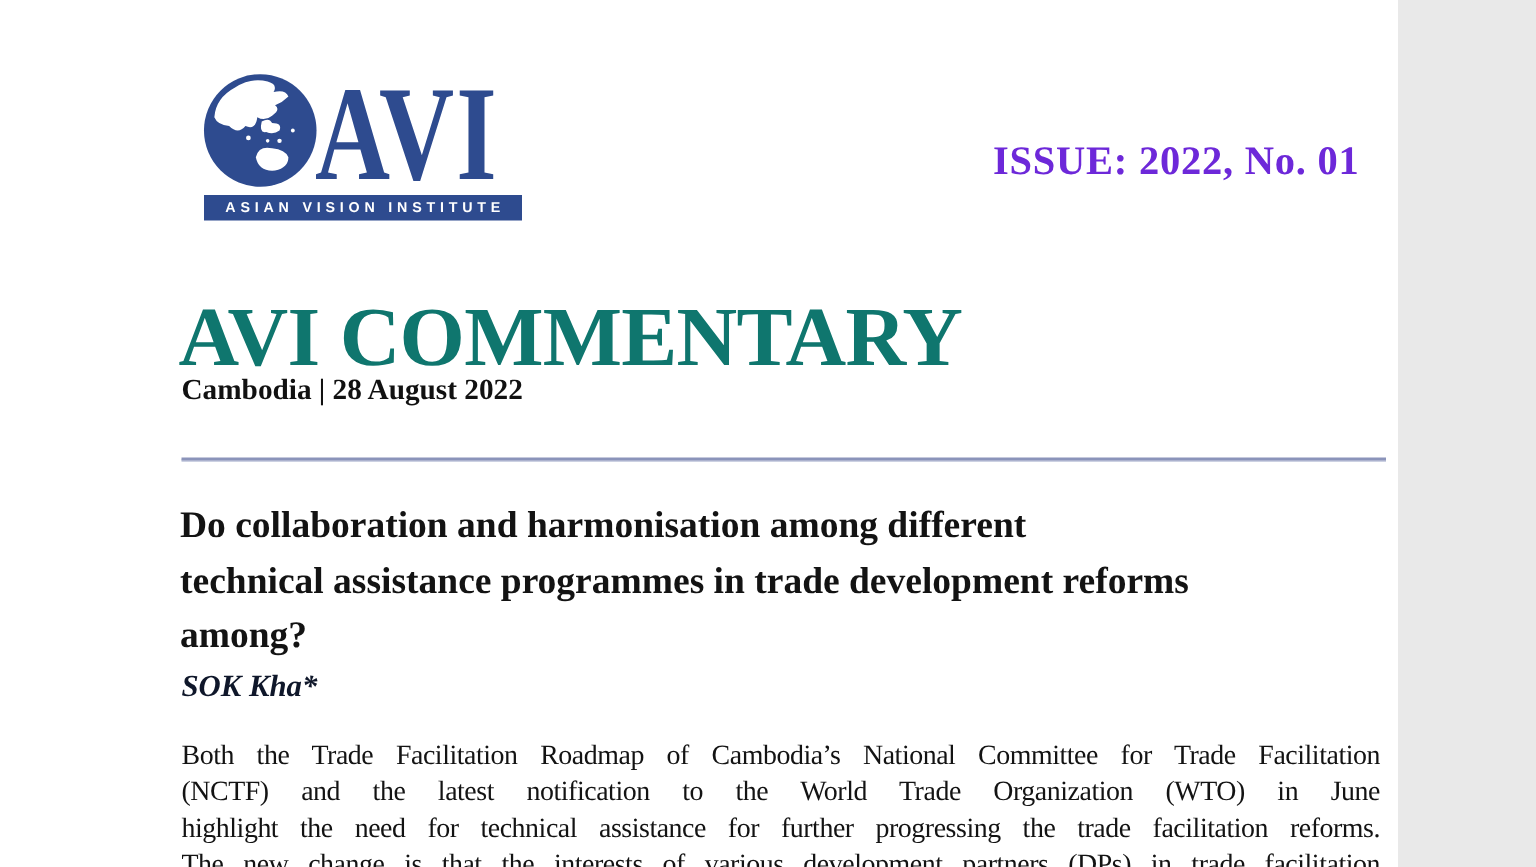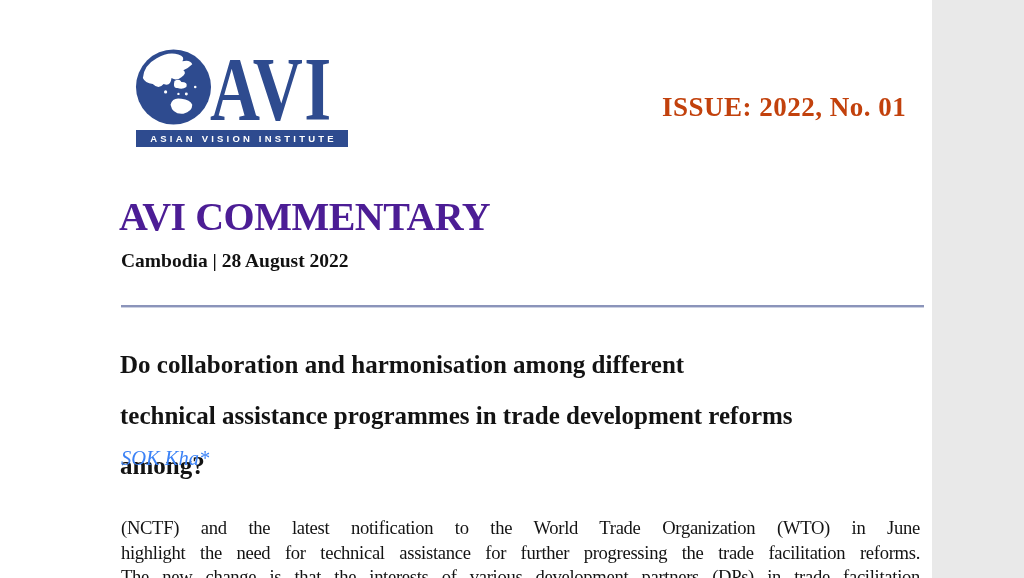--- a/index.html
+++ b/index.html
@@ -16,33 +16,33 @@
     transform-origin:left top;white-space:nowrap;
   }
   .logo-orgbar{
     left:136px;top:130px;width:212px;height:17px;background:#2e4b8f;
     color:#ffffff;font-family:"Liberation Sans",sans-serif;font-weight:bold;
     font-size:9.5px;letter-spacing:3.2px;text-indent:3px;text-align:center;
     line-height:17px;white-space:nowrap;
   }
   
   .issue-label{left:662px;top:92px;font-weight:bold;font-size:27px;
-    letter-spacing:.5px;color:#c2410c;white-space:nowrap;text-align:right;}
-  .pub-title{left:119px;top:193px;font-weight:bold;font-size:40px;
-    letter-spacing:-0.5px;color:#4c1d95;white-space:nowrap;}
+    letter-spacing:.5px;color:#6d28d9;white-space:nowrap;text-align:right;}
+  .pub-title{left:119px;top:193px;font-weight:bold;font-size:56px;
+    letter-spacing:-0.5px;color:#0f766e;white-space:nowrap;}
   .dateline{left:121px;top:250px;font-weight:bold;font-size:19.5px;
     color:#111111;white-space:nowrap;}
   .divider{left:121px;top:305px;width:803px;height:2px;background:#8b94ba;
     box-shadow:0 1px 0 #ccd1e2;}
   
   .article-title{left:120px;top:333px;font-weight:bold;font-size:25px;
     line-height:36.5px;color:#131313;}
-  .article-title .tline{white-space:nowrap;margin-top:14px;}
-  .author{left:121px;top:447px;font-style:italic;font-size:20.5px;color:#3b82f6;
-    white-space:nowrap;}
+  .article-title .tline{white-space:nowrap;}
+  .author{left:121px;top:447px;font-style:italic;font-size:20.5px;color:#0f172a;
+    white-space:nowrap;font-weight:bold;}
   .bline{
     left:121px;width:799px;font-size:18.6px;letter-spacing:-0.3px;
     color:#131313;text-align:justify;
   }
   .bline::after{content:"";display:inline-block;width:100%;height:0;}
   .b1{top:493px;} .b2{top:517px;} .b3{top:542px;} .b4{top:566px;}
 </style>
 </head>
 <body>
 
@@ -72,17 +72,18 @@
   <div class="abs divider"></div>
 
   <div class="abs article-title">
     <div class="tline">Do collaboration and harmonisation among different</div>
     <div class="tline">technical assistance programmes in trade development reforms</div>
     <div class="tline">among?</div>
   </div>
 
   <div class="abs author">SOK Kha*</div>
 
+  <div class="abs bline b1">Both the Trade Facilitation Roadmap of Cambodia’s National Committee for Trade Facilitation</div>
   <div class="abs bline b2">(NCTF) and the latest notification to the World Trade Organization (WTO) in June</div>
   <div class="abs bline b3">highlight the need for technical assistance for further progressing the trade facilitation reforms.</div>
   <div class="abs bline b4">The new change is that the interests of various development partners (DPs) in trade facilitation</div>
 
 </div>
 
 </body></html>

